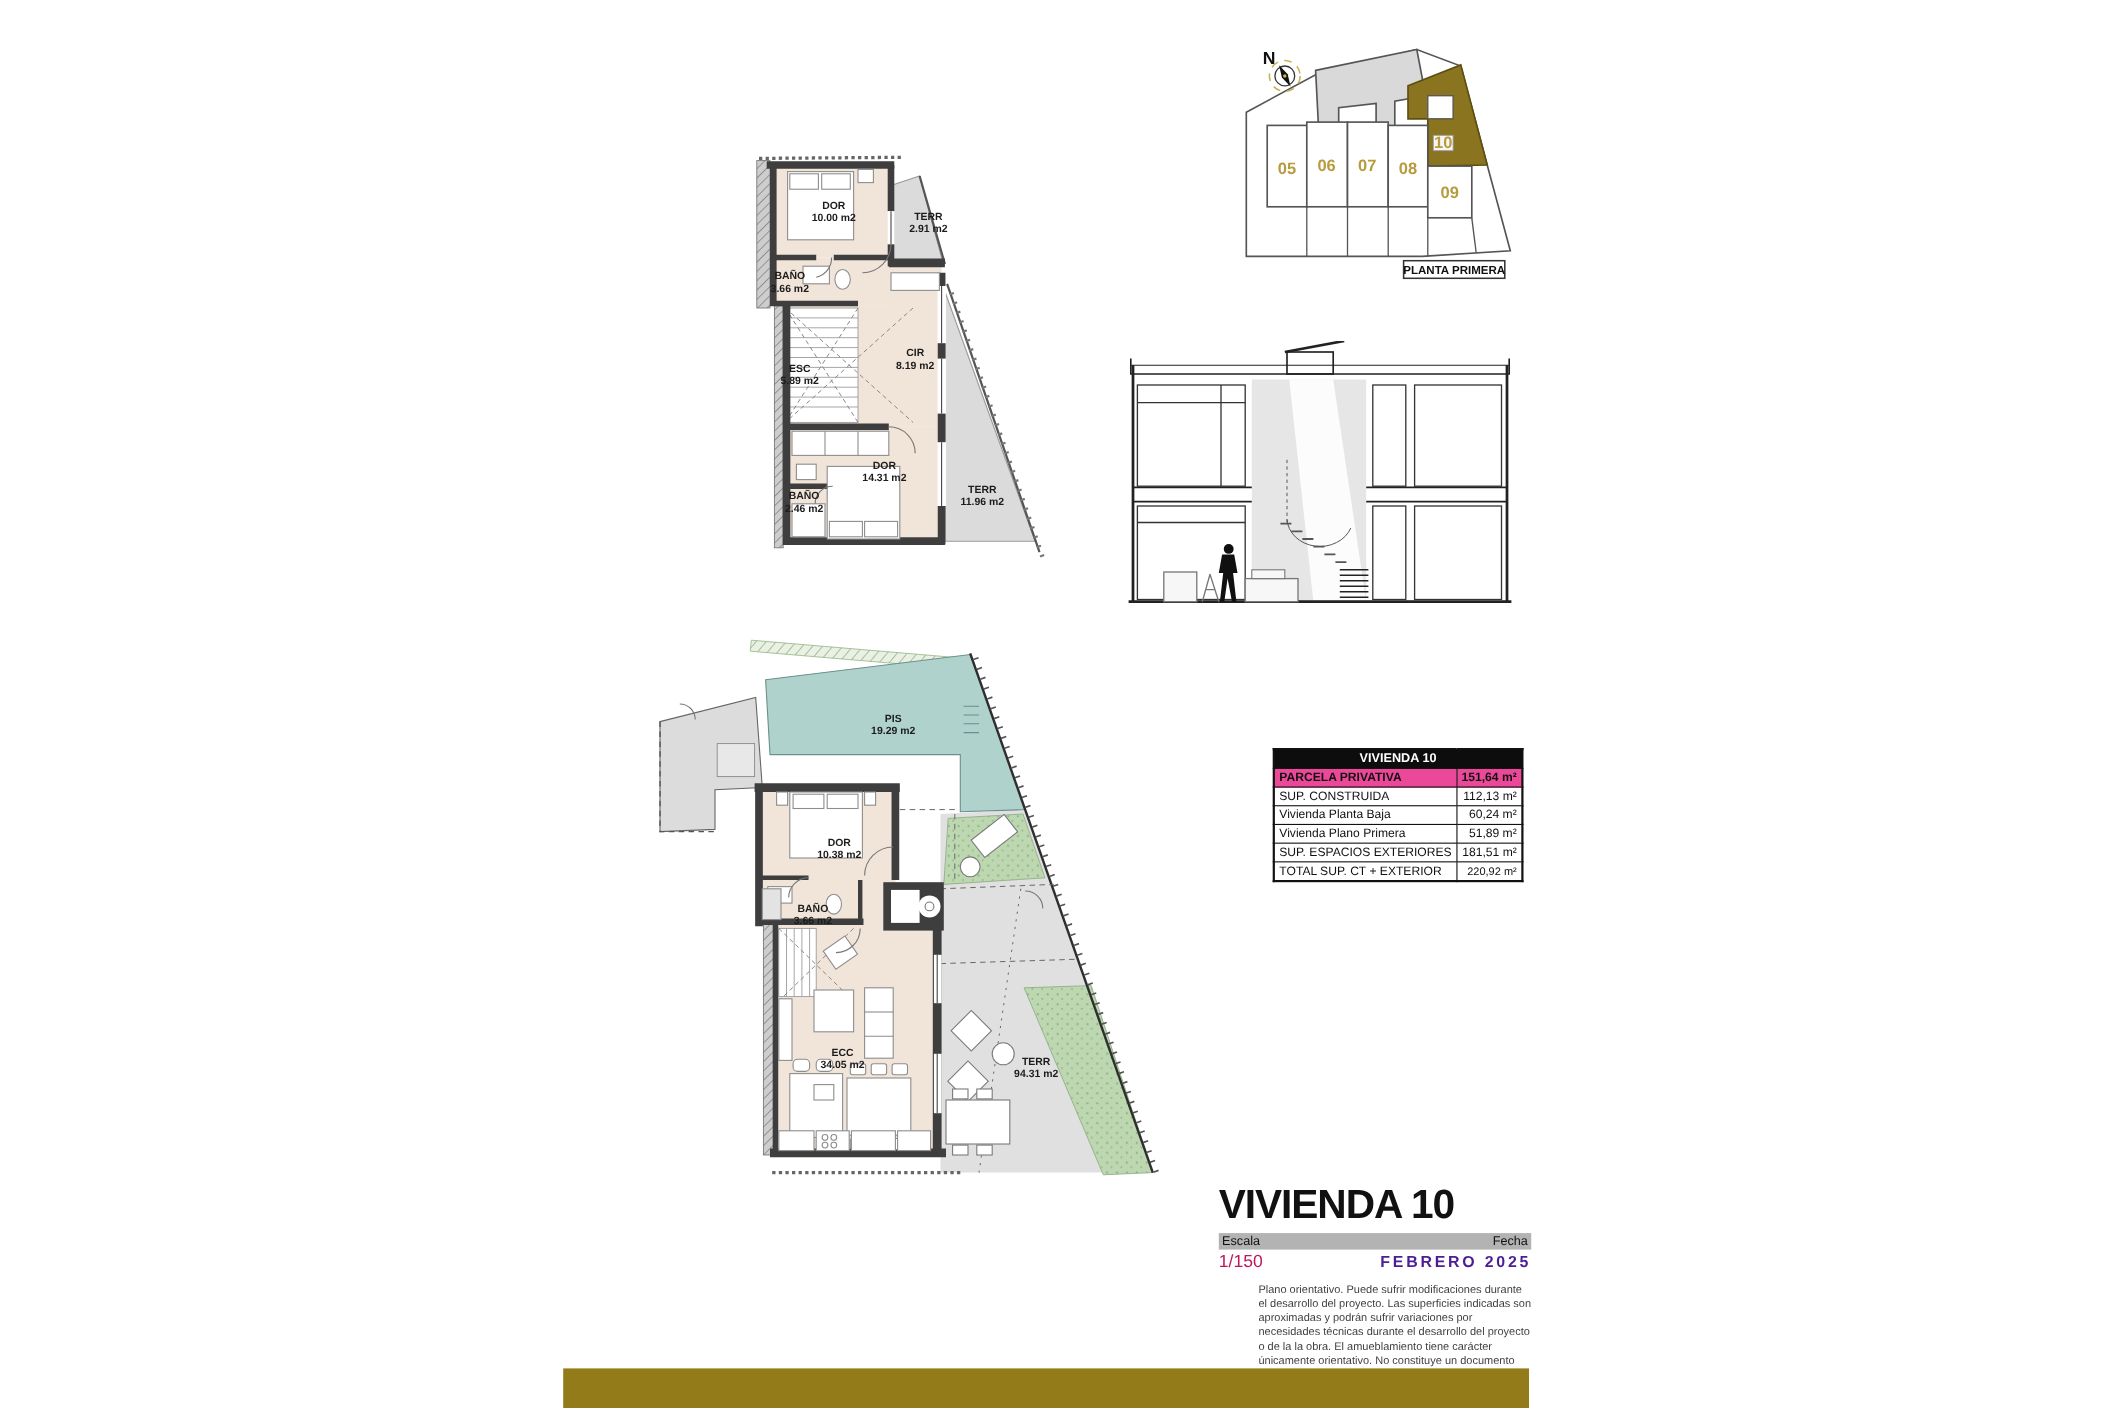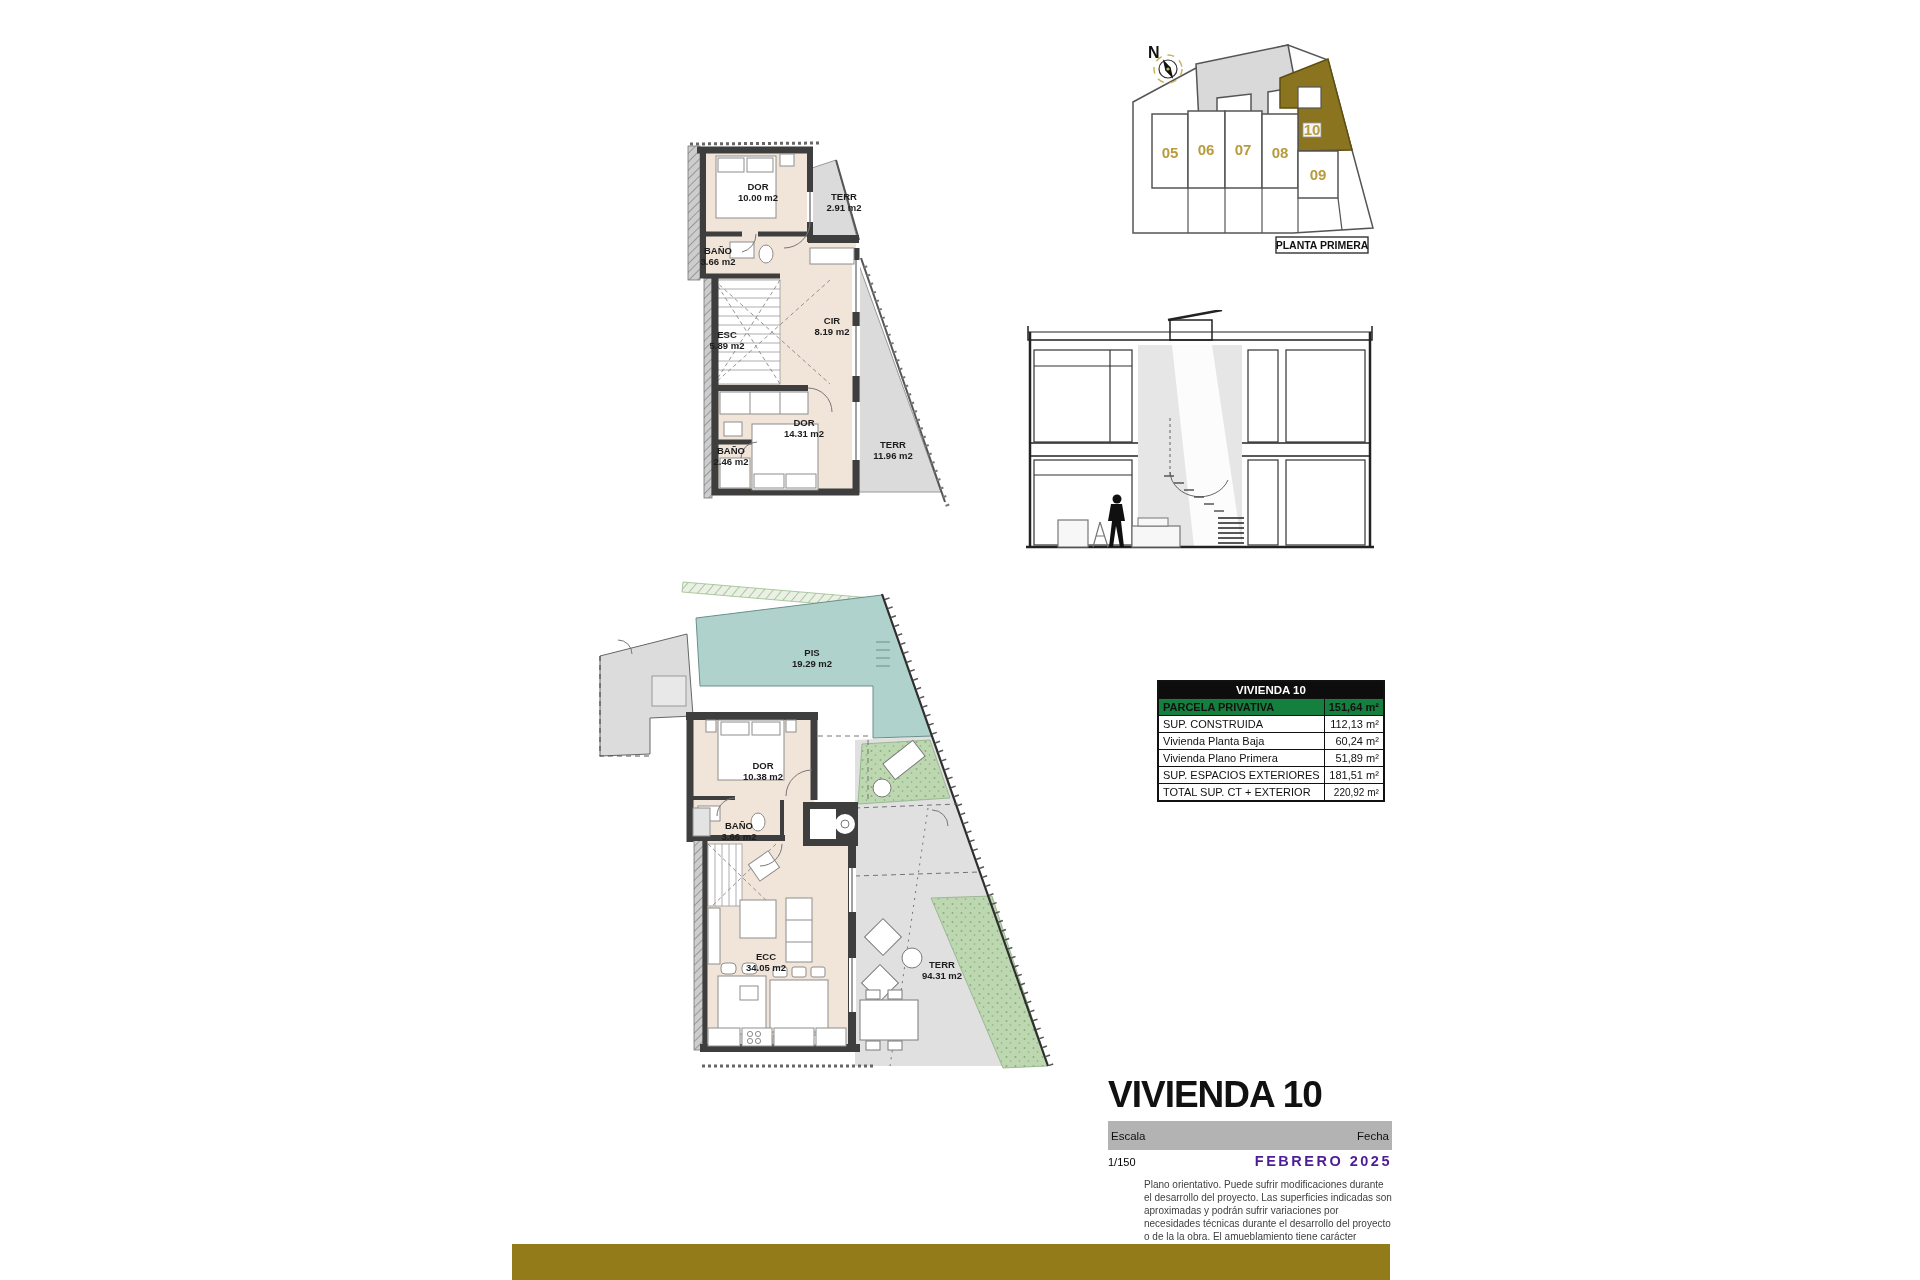--- a/index.html
+++ b/index.html
@@ -5,31 +5,31 @@
   html,body{margin:0;padding:0;background:#fff;}
   body{width:1920px;height:1280px;position:relative;font-family:"Liberation Sans",sans-serif;overflow:hidden;}
   .abs{position:absolute;}
   svg text{font-family:"Liberation Sans",sans-serif;}
   .roomname,.roomarea{font-size:9.5px;font-weight:bold;fill:#1c1c1c;text-anchor:middle;}
   .unitnum{font-size:15px;font-weight:bold;fill:#B79B3D;text-anchor:middle;}
   
   .area-table{border-collapse:collapse;width:221px;border:2px solid #111;background:#fff;}
   .area-table td{border:1.5px solid #111;font-size:11px;color:#111;padding:1px 4px;height:14px;white-space:nowrap;}
   .area-table .t-head td{background:#0d0d0d;color:#fff;font-weight:bold;text-align:center;font-size:11.5px;}
-  .area-table .t-gray td{background:#15803d;font-weight:bold;}
+  .area-table .t-gray td{background:#ec4899;font-weight:bold;}
   .area-table .t-bold td{font-weight:normal;}
   .area-table .t-total td{font-weight:normal;}
   .area-table .t-total .val{font-size:10px;text-align:right;}
   .area-table .val{text-align:right;}
   
   .title-block{width:284px;color:#111;}
   .tb-title{font-size:37px;font-weight:bold;letter-spacing:-1px;line-height:1;margin:0 0 8px 0;}
-  .tb-bar{background:#B3B3B3;height:29px;display:flex;justify-content:space-between;align-items:center;padding:0 3px;font-size:11.5px;color:#111;}
+  .tb-bar{background:#B3B3B3;height:15px;display:flex;justify-content:space-between;align-items:center;padding:0 3px;font-size:11.5px;color:#111;}
   .tb-row2{display:flex;justify-content:space-between;align-items:baseline;margin-top:3px;}
-  .tb-scale{font-size:11px;color:#000000;}
+  .tb-scale{font-size:16px;color:#be185d;}
   .tb-date{font-size:14.5px;font-weight:bold;letter-spacing:2.5px;}
   .tb-disc-es{font-size:10px;line-height:1.3;color:#3F3F3F;margin-top:9px;margin-left:36px;}
   .tb-disc-en{font-size:10.8px;line-height:1.3;color:#8F8F8F;margin-top:2px;}
   .gold-bar{background:#927B18;}
 </style>
 </head>
 <body>
 
 <svg class="abs" style="left:660px;top:130px;" width="320" height="400" viewBox="0 0 320 400">
   <defs>

